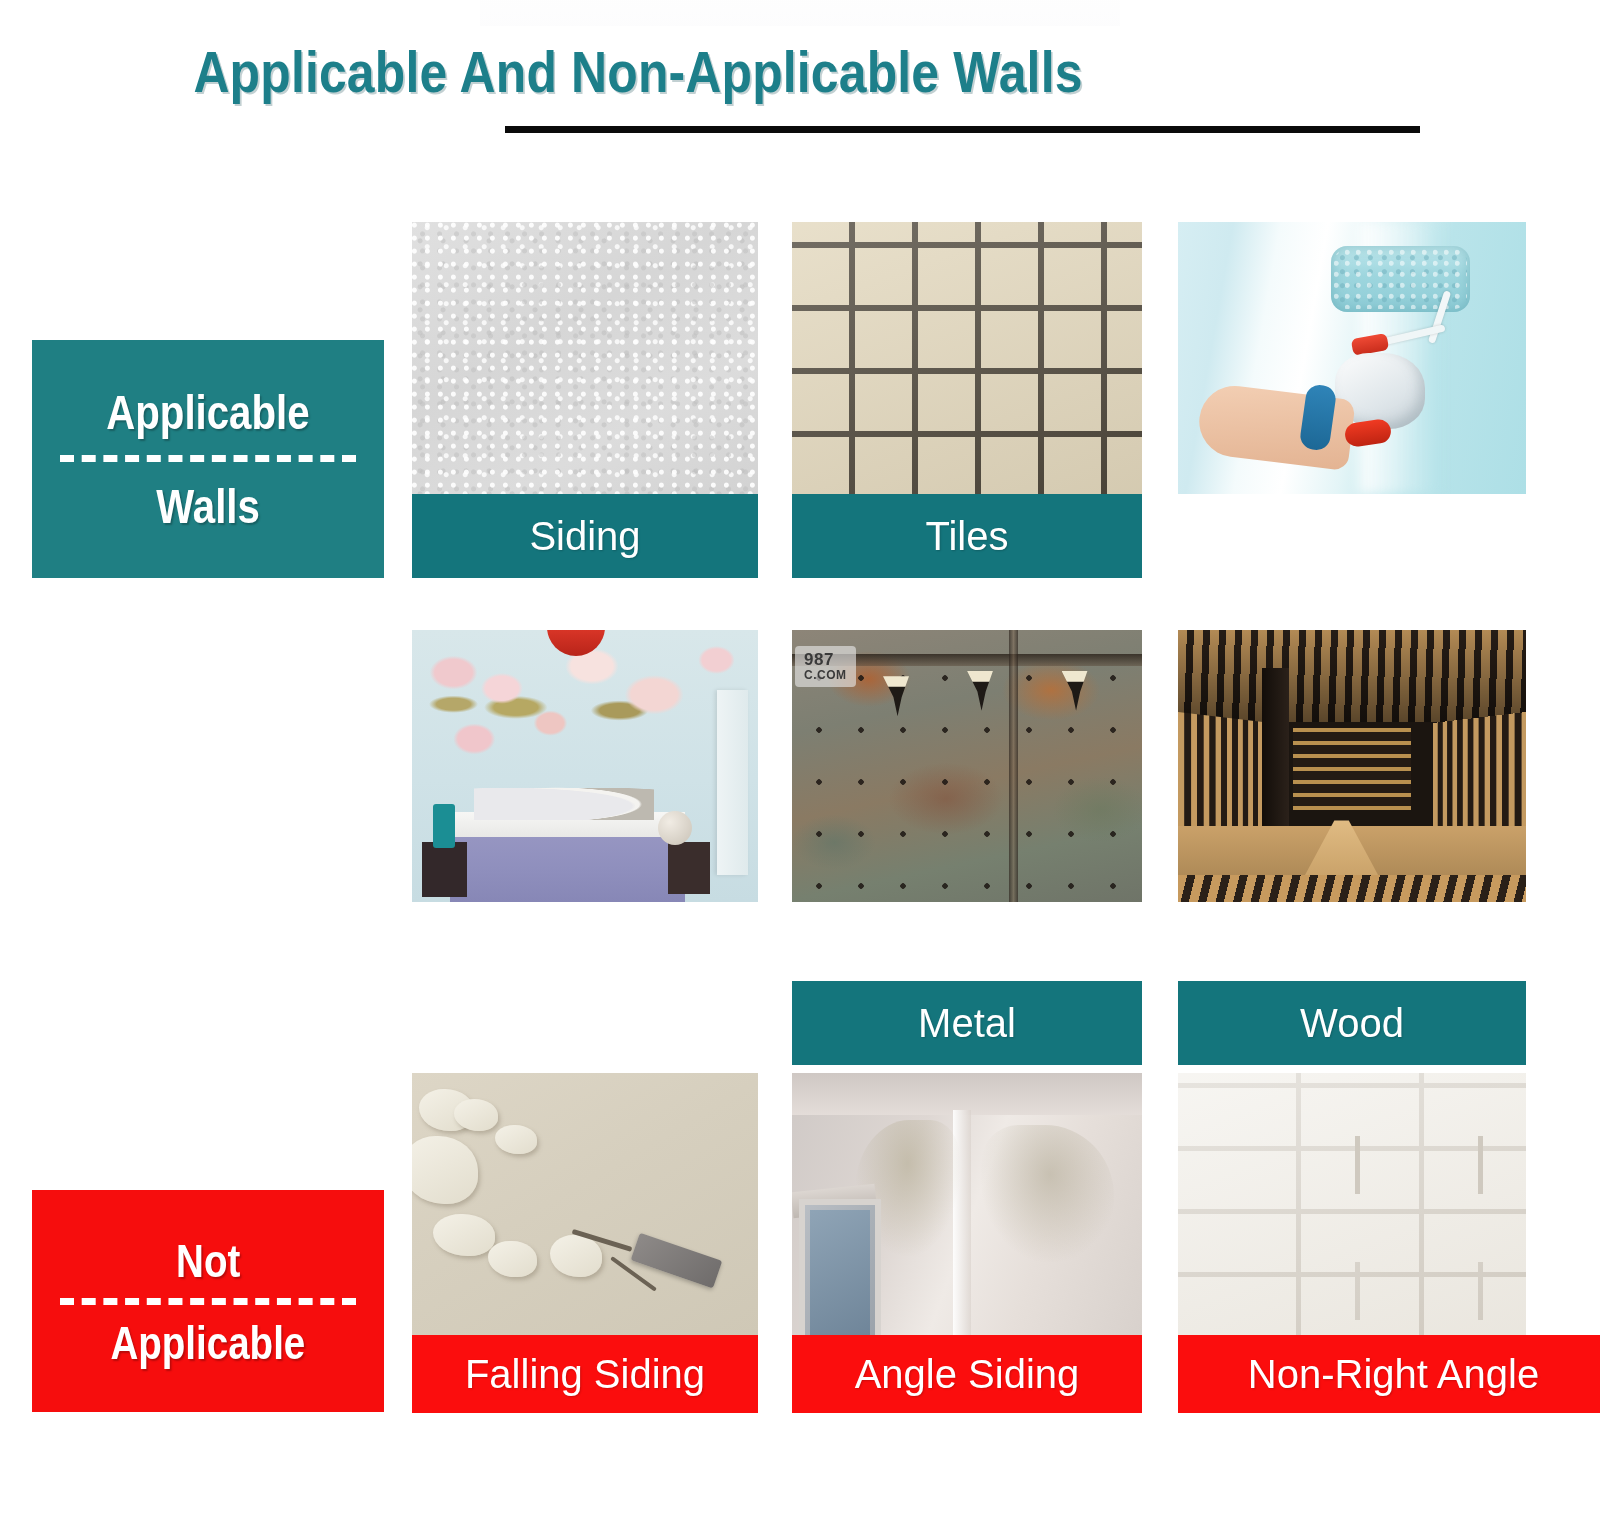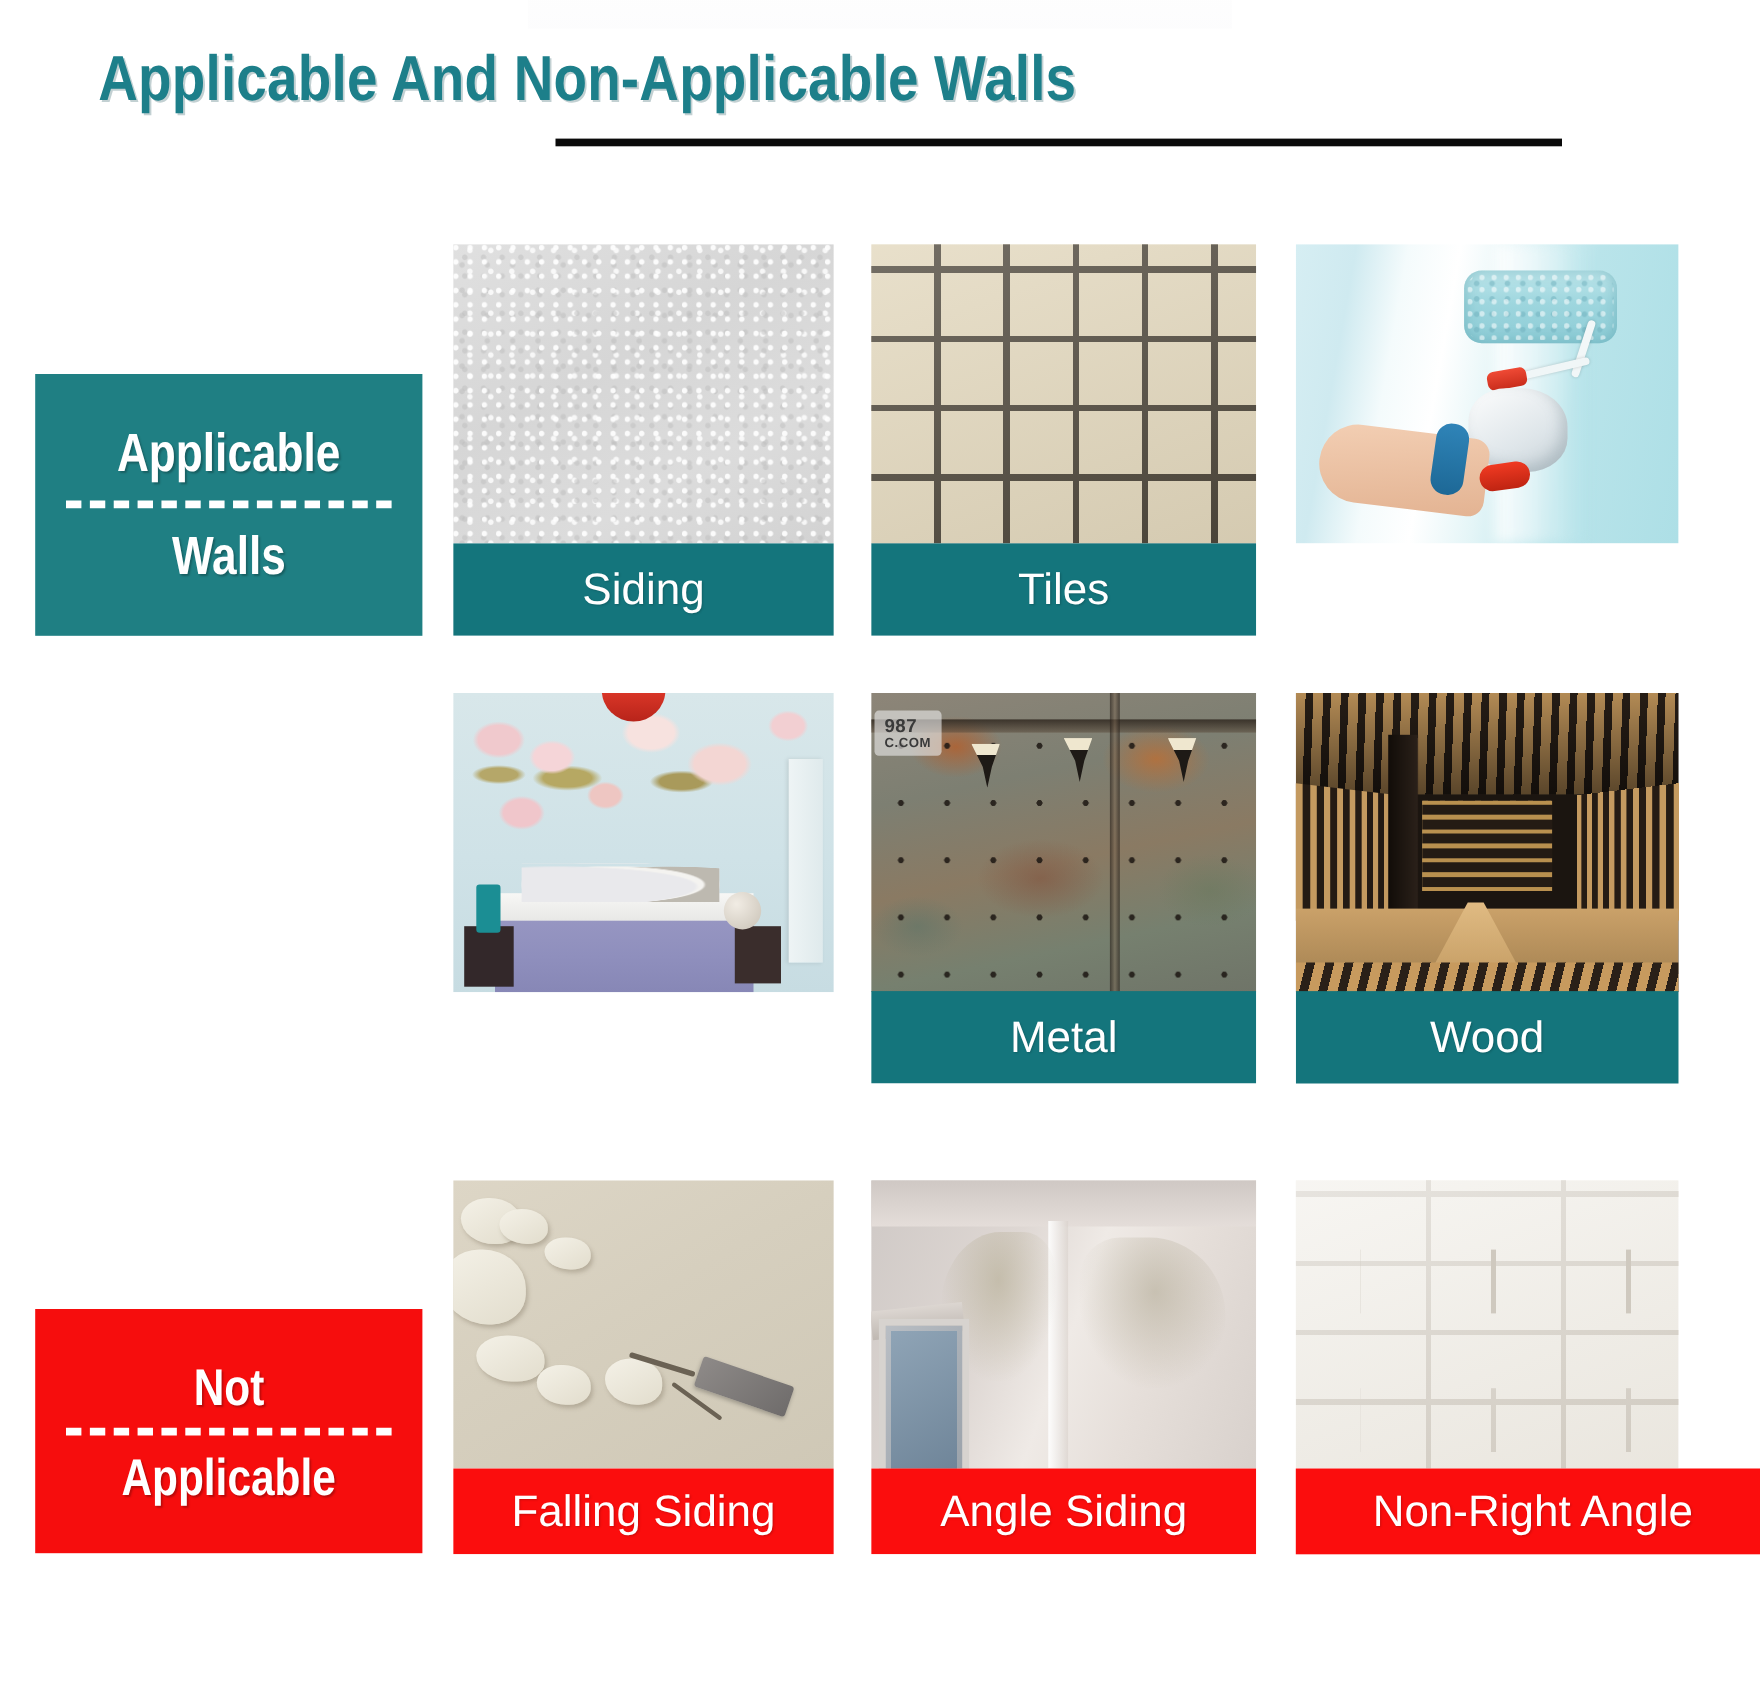--- a/index.html
+++ b/index.html
@@ -8,21 +8,21 @@
     background:#ffffff;
     font-family:"Liberation Sans", sans-serif;
     overflow:hidden;position:relative;
   }
 
   
   #top-sliver{position:absolute;left:480px;top:0;width:640px;height:26px;
     background:linear-gradient(180deg,#fdfdfd 0%,#fcfcfd 100%);opacity:.85;}
 
   
-  #title-block{position:absolute;left:0;top:42px;width:1276px;}
+  #title-block{position:absolute;left:0;top:42px;width:1276px;text-align:center;}
   #page-title{
     font-family:"Liberation Sans", sans-serif;
     font-weight:bold;font-size:58px;letter-spacing:.2px;
     color:#1d7f8a;
     transform:scaleX(.86);transform-origin:center;
     text-shadow:2px 2px 0 rgba(120,150,155,.45);
     white-space:nowrap;line-height:1.05;
   }
   #title-rule{position:absolute;left:505px;top:126px;width:915px;height:7px;background:#0a0a0a;}
 
@@ -52,21 +52,21 @@
   .thumb{position:absolute;left:0;top:0;width:100%;overflow:hidden;}
   .cap{position:absolute;left:0;bottom:0;width:100%;
     display:flex;align-items:center;justify-content:center;
     color:#fff;white-space:nowrap;}
   .cap.teal{background:#14757c;}
   .cap.red{background:#fb0d0d;text-align:right;}
   .cap span{font-size:40px;line-height:1;text-shadow:1px 1px 2px rgba(0,0,0,.18);}
 
   
   .r1{top:222px;height:356px;}
-  .r2{top:630px;height:355px;}
+  .r2{top:630px;height:435px;}
   .r3{top:1073px;height:340px;}
   .c1{left:412px;width:346px;}
   .c2{left:792px;width:350px;}
   .c3{left:1178px;width:348px;}
   .r1 .thumb,.r2 .thumb{height:272px;}
   .r1 .cap,.r2 .cap{height:84px;}
   .r3 .thumb{height:262px;}
   .r3 .cap{height:78px;}
 
   

